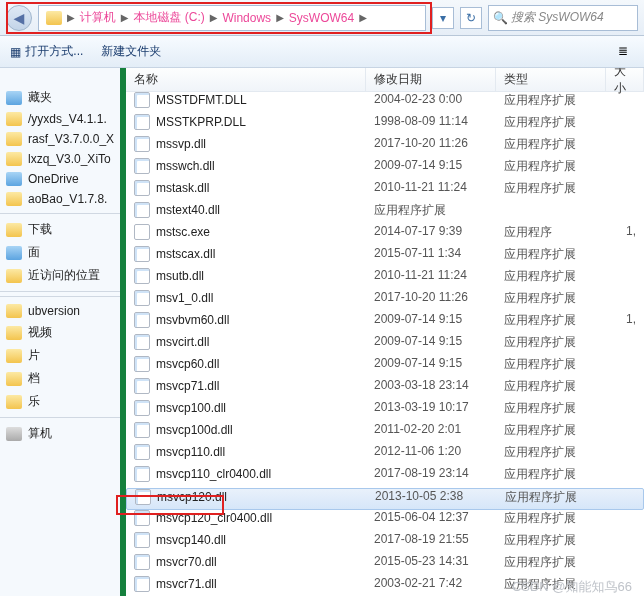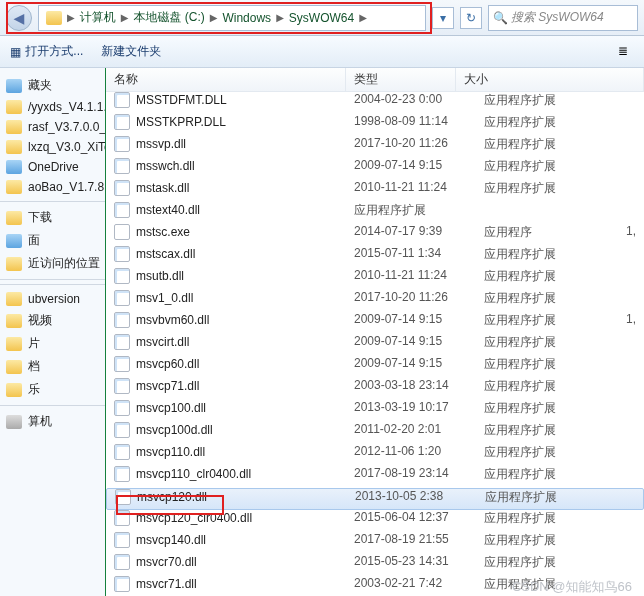--- a/index.html
+++ b/index.html
@@ -1,35 +1,35 @@
 <!DOCTYPE html>
 <html><head>
 <meta charset="utf-8">
 <style>
 * { margin: 0; padding: 0; box-sizing: border-box; font-family: "Microsoft YaHei", "Segoe UI", Tahoma, sans-serif; font-size: 12px; }
 body { background: #fff; width: 644px; height: 596px; overflow: hidden; position: relative; }
 
 .addr-bar { height: 36px; background: linear-gradient(#f4f8fc,#e6eef7); border-bottom: 1px solid #b8c7d8; display: flex; align-items: center; padding: 4px 6px; gap: 6px; }
 .nav-btn { width: 26px; height: 26px; border-radius: 50%; background: linear-gradient(#dfe9f5,#c3d4e8); border: 1px solid #9fb5cc; display:flex;align-items:center;justify-content:center;color:#5570a5;font-size:14px; }
 .breadcrumb { flex: 1; height: 26px; background: #fff; border: 1px solid #a8bdd6; display: flex; align-items: center; padding: 0 4px; }
-.bc-item { display: flex; align-items: center; gap: 2px; padding: 0 3px; color: #14532d; }
+.bc-item { display: flex; align-items: center; gap: 2px; padding: 0 3px; color: #ec4899; }
 .bc-sep { color: #666; font-size: 10px; padding: 0 2px; }
 .bc-folder-icon { width: 16px; height: 14px; background: linear-gradient(#fce9a4,#f3c44e); border-radius: 2px; display:inline-block; }
 .refresh-btn { width: 22px; height: 22px; border: 1px solid #a8bdd6; background:#fff; display:flex;align-items:center;justify-content:center;color:#3a6ea5; }
 .search-box { width: 150px; height: 26px; background: #fff; border: 1px solid #a8bdd6; display: flex; align-items: center; padding: 0 4px; color: #888; font-style: italic; }
 .search-icon { width:14px; color:#3a6ea5; margin-right:4px; font-style:normal; }
 
 .toolbar { height: 32px; background: linear-gradient(#f7fbff,#e3edf7); border-bottom: 1px solid #c7d4e3; display: flex; align-items: center; padding: 0 10px; gap: 18px; }
 .tb-btn { display: flex; align-items: center; gap: 4px; color: #1a3c6e; cursor: default; }
 .tb-spacer { flex:1; }
 .tb-right { display:flex; gap:8px; align-items:center; }
 .tb-icon { width:16px; height:16px; display:inline-block; }
 
 .content { display: flex; height: calc(100% - 68px); }
-.sidebar { width: 106px; border-right: 1px solid #15803d; background: #f5f9fd; padding: 6px 0; overflow:hidden; }
+.sidebar { width: 126px; border-right: 6px solid #15803d; background: #f5f9fd; padding: 18px 0; overflow:hidden; }
 .sb-item { display: flex; align-items: center; gap: 6px; padding: 3px 6px; color: #222; white-space: nowrap; }
 .sb-icon { width:16px; height:14px; background: linear-gradient(#fce9a4,#f3c44e); border-radius:2px; flex-shrink:0; }
 .sb-icon.blue { background: linear-gradient(#a8d4f5,#5ca4e0); }
 .sb-icon.gray { background: linear-gradient(#ddd,#aaa); }
 .sb-sep { height:1px; background:#d0d8e2; margin:4px 0; }
 
 .filelist { flex:1; overflow:hidden; }
 .cols { display:flex; height:24px; align-items:center; border-bottom:1px solid #e3e9f0; background:linear-gradient(#fdfefe,#f0f4f9); }
 .col { padding:0 8px; color:#333; border-right:1px solid #e3e9f0; height:100%; display:flex; align-items:center; }
 .col.name { width:240px; }
@@ -159,20 +159,21 @@
       </div>
       <div class="sb-sep"></div>
       <div class="sb-item">
         <span class="sb-icon gray"></span>
         <span>算机</span>
       </div>
     </div>
   <div class="filelist">
     <div class="cols">
       <div class="col name">名称</div>
+      <div class="col date">修改日期</div>
       <div class="col type">类型</div>
       <div class="col size">大小</div>
     </div>
     <div class="rows" id="rows">
         <div class="row">
           <div class="cell name">
             <span class="file-icon dll"></span>
             <span>MSSTDFMT.DLL</span>
           </div>
           <div class="cell date">2004-02-23 0:00</div>

